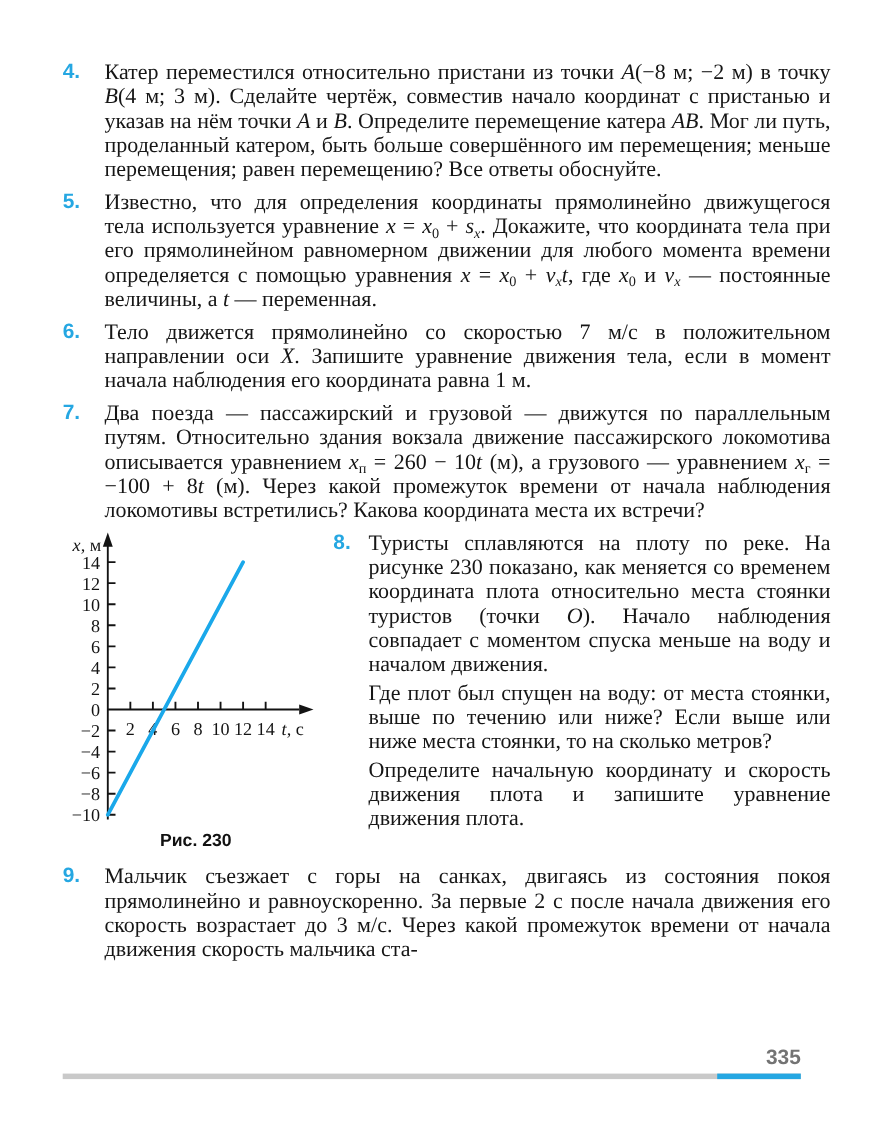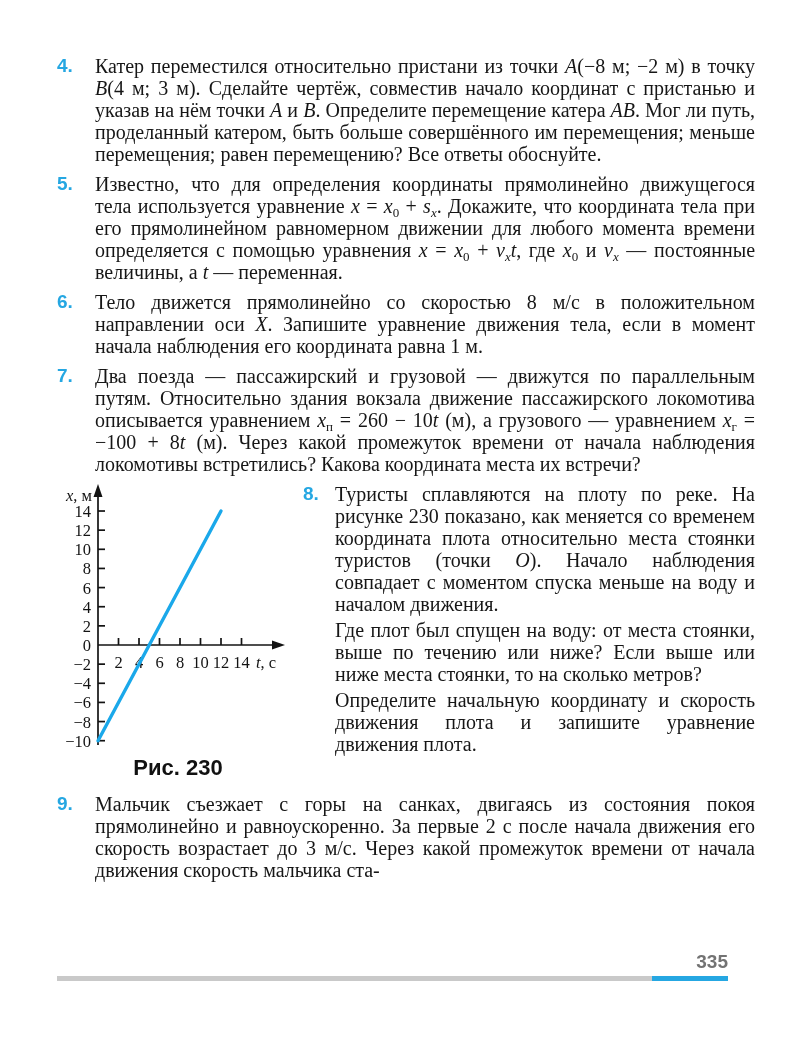--- a/index.html
+++ b/index.html
@@ -14,21 +14,21 @@
     font-weight:bold;font-size:19px;line-height:22px;color:var(--accent,#25a7e2);
   }
   .ptext{flex:1;font-size:20px;line-height:22px;text-align:justify;}
   .ptext p{margin:0;}
   .ptext p + p{margin-top:4px;}
   .sub{font-size:13px;vertical-align:-4px;line-height:0;}
   .split{display:flex;margin-bottom:8px;}
   .fig{margin:0 0 0 -12px;flex:0 0 250px;text-align:center;}
   .figcap{
     font-family:"Liberation Sans","DejaVu Sans",sans-serif;font-weight:bold;
-    font-size:22px;color:#111;margin:2px 0 0 16px;
+    font-size:16px;color:#111;margin:2px 0 0 16px;
   }
   .p8{margin-left:8px;flex:1;}
   .p8 .num{flex:0 0 32px;}
   .last{margin-top:12px;}
   .footer{position:absolute;left:57px;top:951px;width:671px;}
   .pageno{
     text-align:right;font-family:"Liberation Sans","DejaVu Sans",sans-serif;
     font-weight:bold;font-size:19px;line-height:22px;color:#737373;
   }
   .rule{height:5px;background:var(--rule-gray,#c9c9c9);margin-top:3px;position:relative;}
@@ -54,21 +54,21 @@
   <div class="problem">
     <div class="num">5.</div>
     <div class="ptext">
       <p><span>Известно, что для определения координаты прямолинейно движущегося тела используется уравнение </span><span style="font-style: italic;">x</span><span> = </span><span style="font-style: italic;">x</span><span class="sub">0</span><span> + </span><span style="font-style: italic;">s</span><span class="sub" style="font-style: italic;">x</span><span>. Докажите, что координата тела при его прямолинейном равномерном движении для любого момента времени определяется с помощью уравнения </span><span style="font-style: italic;">x</span><span> = </span><span style="font-style: italic;">x</span><span class="sub">0</span><span> + </span><span style="font-style: italic;">v</span><span class="sub" style="font-style: italic;">x</span><span style="font-style: italic;">t</span><span>, где </span><span style="font-style: italic;">x</span><span class="sub">0</span><span> и </span><span style="font-style: italic;">v</span><span class="sub" style="font-style: italic;">x</span><span> — постоянные величины, а </span><span style="font-style: italic;">t</span><span> — переменная.</span></p>
     </div>
   </div>
 
   <div class="problem">
     <div class="num">6.</div>
     <div class="ptext">
-      <p><span>Тело движется прямолинейно со скоростью 8 м/с в положительном направлении оси </span><span style="font-style: italic;">X</span><span>. Запишите уравнение движения тела, если в момент начала наблюдения его координата равна 1 м.</span></p>
+      <p><span>Тело движется прямолинейно со скоростью 7 м/с в положительном направлении оси </span><span style="font-style: italic;">X</span><span>. Запишите уравнение движения тела, если в момент начала наблюдения его координата равна 1 м.</span></p>
     </div>
   </div>
 
   <div class="problem">
     <div class="num">7.</div>
     <div class="ptext">
       <p><span>Два поезда — пассажирский и грузовой — движутся по параллельным путям. Относительно здания вокзала движение пассажирского локомотива описывается уравнением </span><span style="font-style: italic;">x</span><span class="sub">п</span><span> = 260 − 10</span><span style="font-style: italic;">t</span><span> (м), а грузового — уравнением </span><span style="font-style: italic;">x</span><span class="sub">г</span><span> = −100 + 8</span><span style="font-style: italic;">t</span><span> (м). Через какой промежуток времени от начала наблюдения локомотивы встретились? Какова координата места их встречи?</span></p>
     </div>
   </div>
 

